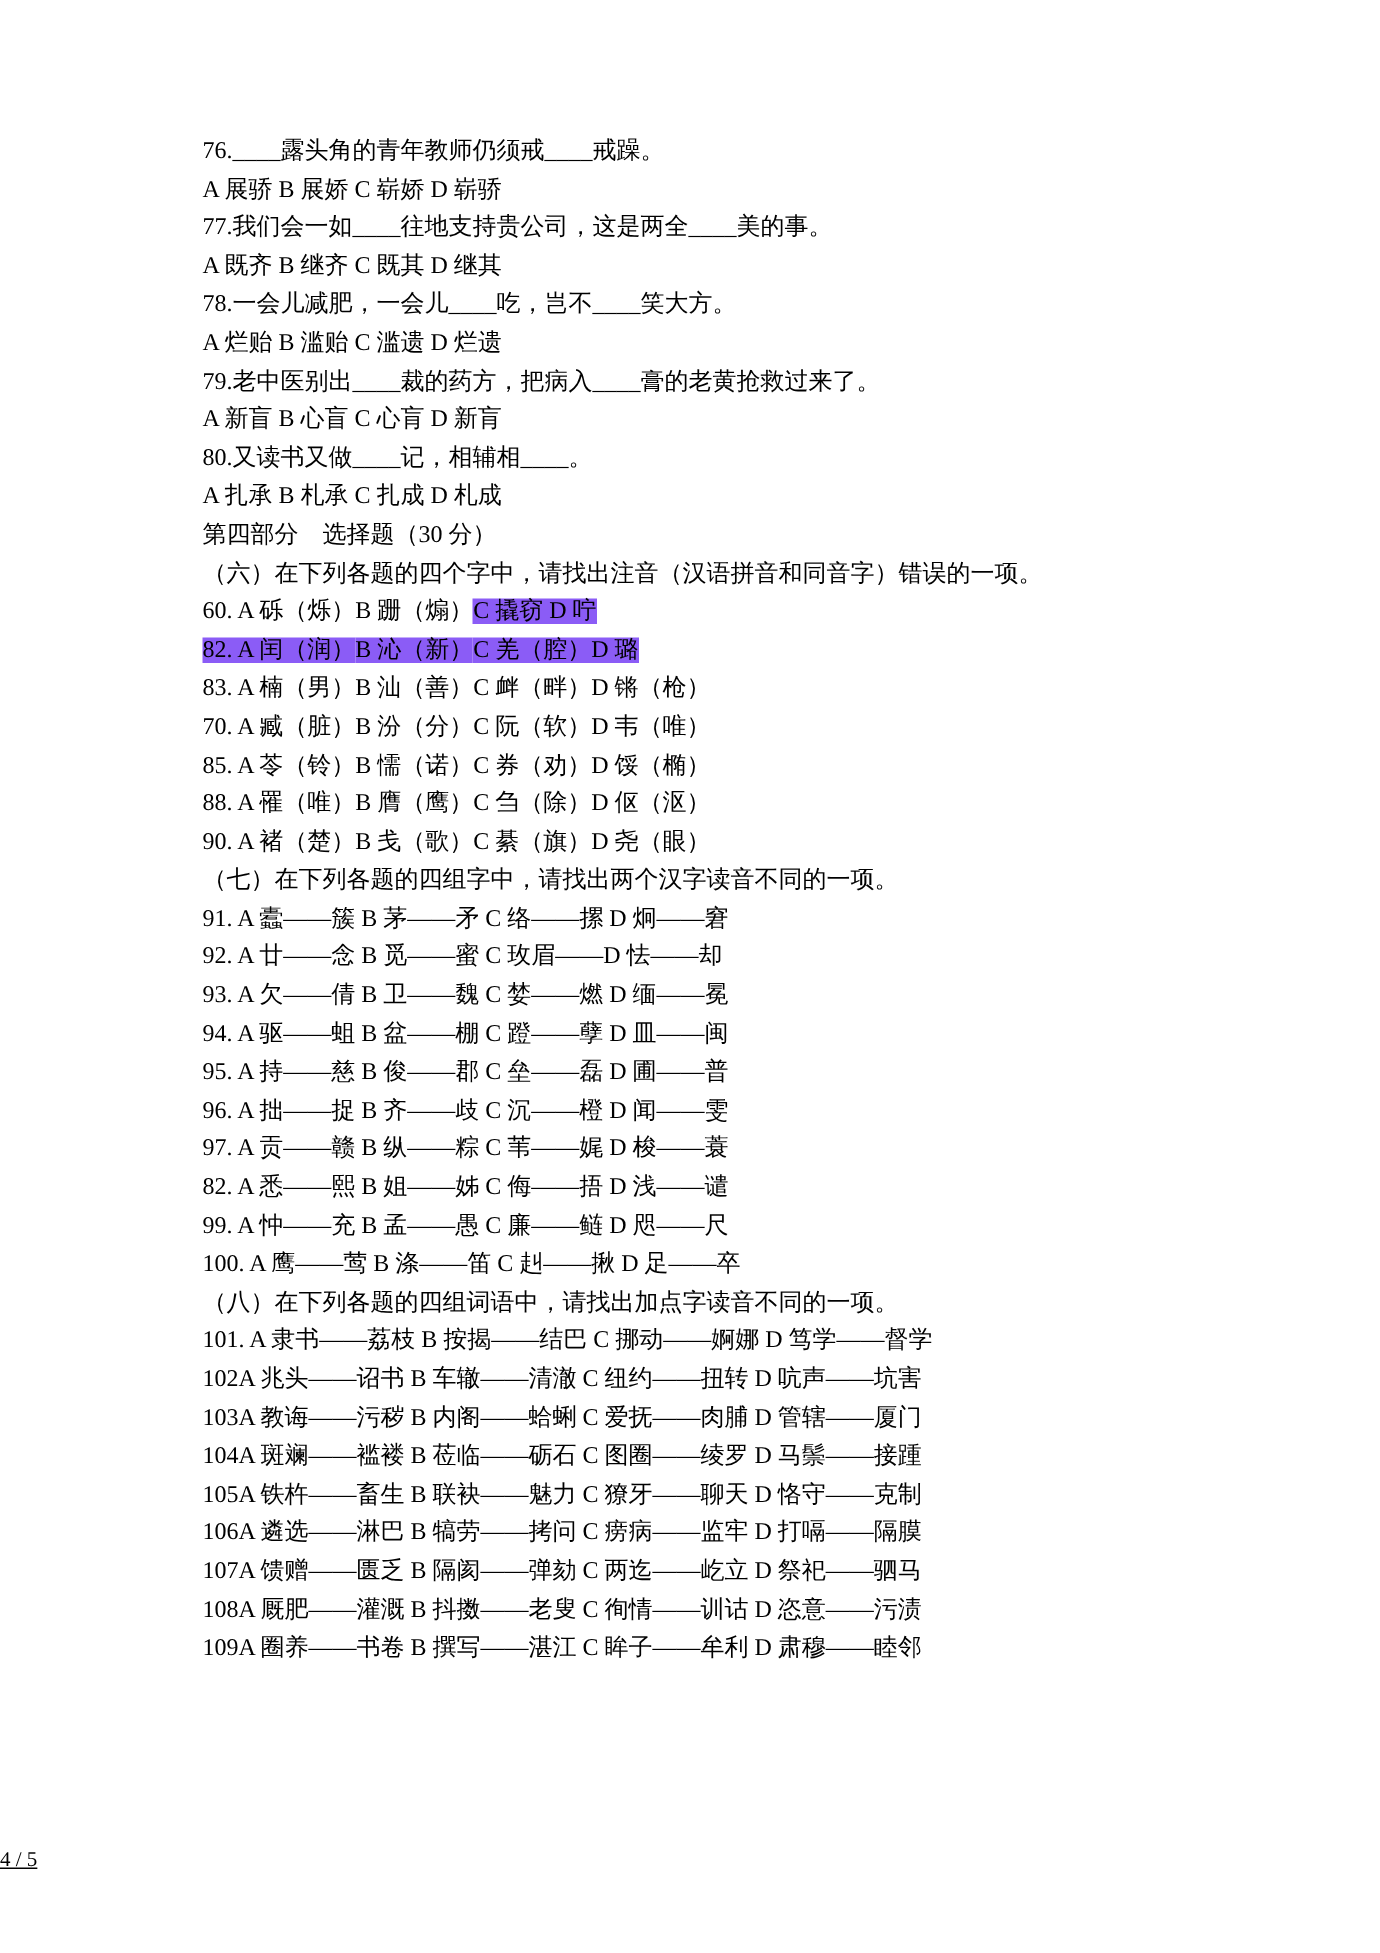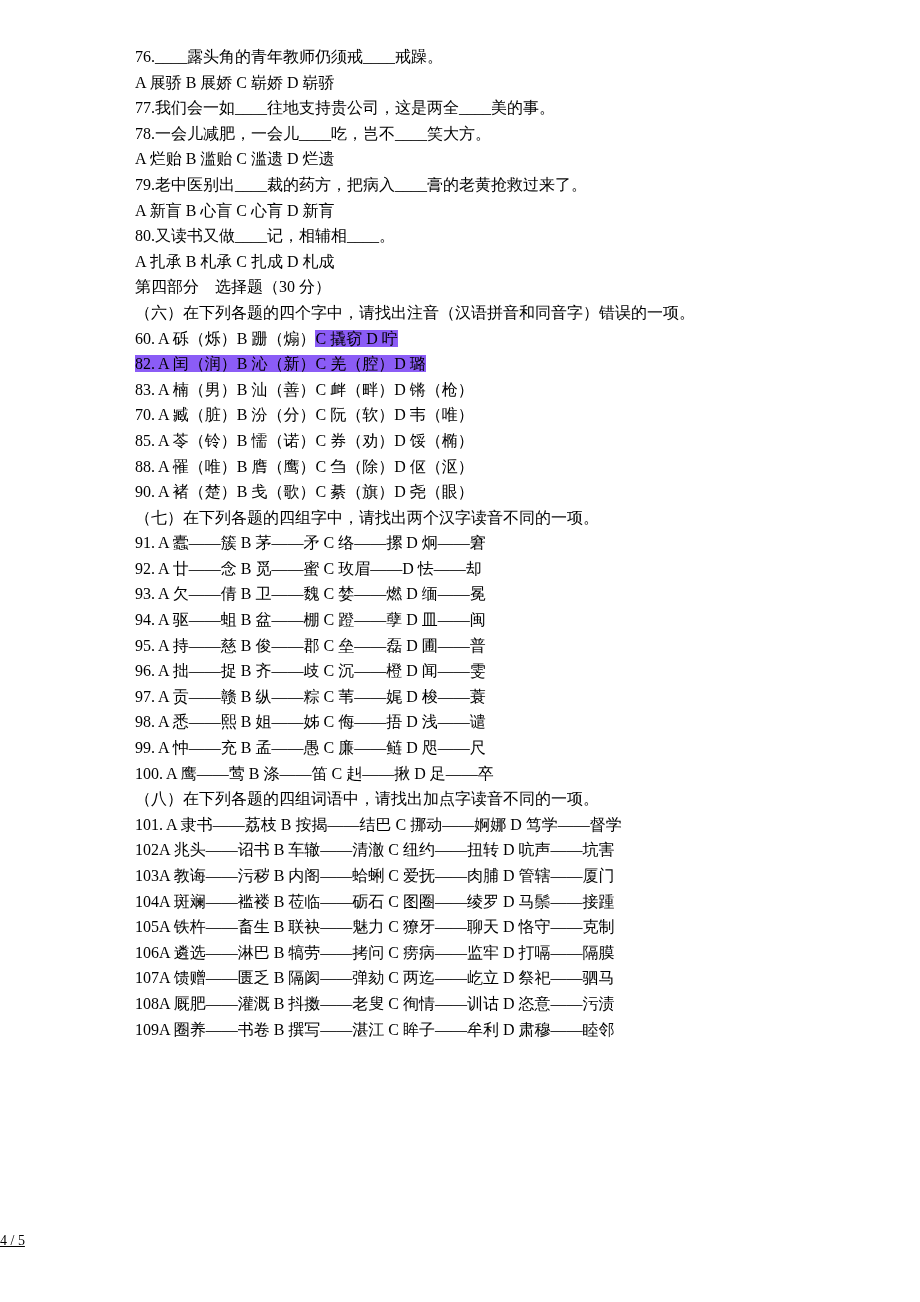--- a/index.html
+++ b/index.html
@@ -7,21 +7,21 @@
     padding: 0;
     background: #fff;
     font-family: "SimSun", "宋体", serif;
     font-size: 16px;
     color: #000;
     line-height: 1.6;
   }
   .page {
     width: 920px;
     min-height: 1302px;
-    padding: 44px 135px 60px 135px;
+    padding: 88px 135px 60px 135px;
     box-sizing: border-box;
     position: relative;
   }
   .line {
     margin: 0;
     white-space: normal;
   }
   .hl {
     background-color: #8b5cf6;
   }
@@ -35,20 +35,21 @@
   }
 </style>
 </head>
 <body>
 
 <div class="page">
   <div id="content">
       <p class="line"><span>76.____露头角的青年教师仍须戒____戒躁。</span></p>
       <p class="line"><span>A 展骄 B 展娇 C 崭娇 D 崭骄</span></p>
       <p class="line"><span>77.我们会一如____往地支持贵公司，这是两全____美的事。</span></p>
+      <p class="line"><span>A 既齐 B 继齐 C 既其 D 继其</span></p>
       <p class="line"><span>78.一会儿减肥，一会儿____吃，岂不____笑大方。</span></p>
       <p class="line"><span>A 烂贻 B 滥贻 C 滥遗 D 烂遗</span></p>
       <p class="line"><span>79.老中医别出____裁的药方，把病入____膏的老黄抢救过来了。</span></p>
       <p class="line"><span>A 新盲 B 心盲 C 心肓 D 新肓</span></p>
       <p class="line"><span>80.又读书又做____记，相辅相____。</span></p>
       <p class="line"><span>A 扎承 B 札承 C 扎成 D 札成</span></p>
       <p class="line"><span> </span></p>
       <p class="line"><span>第四部分　选择题（30 分）</span></p>
       <p class="line"><span>（六）在下列各题的四个字中，请找出注音（汉语拼音和同音字）错误的一项。</span></p>
       <p class="line"><span>60. A 砾（烁）B 跚（煽）</span><span class="hl">C 撬窃 D 咛</span></p>
@@ -59,21 +60,21 @@
       <p class="line"><span>88. A 罹（唯）B 膺（鹰）C 刍（除）D 伛（沤）</span></p>
       <p class="line"><span>90. A 褚（楚）B 戋（歌）C 綦（旗）D 尧（眼）</span></p>
       <p class="line"><span>（七）在下列各题的四组字中，请找出两个汉字读音不同的一项。</span></p>
       <p class="line"><span>91. A 蠹——簇 B 茅——矛 C 络——摞 D 炯——窘</span></p>
       <p class="line"><span>92. A 廿——念 B 觅——蜜 C 玫眉——D 怯——却</span></p>
       <p class="line"><span>93. A 欠——倩 B 卫——魏 C 婪——燃 D 缅——冕</span></p>
       <p class="line"><span>94. A 驱——蛆 B 盆——棚 C 蹬——孽 D 皿——闽</span></p>
       <p class="line"><span>95. A 持——慈 B 俊——郡 C 垒——磊 D 圃——普</span></p>
       <p class="line"><span>96. A 拙——捉 B 齐——歧 C 沉——橙 D 闻——雯</span></p>
       <p class="line"><span>97. A 贡——赣 B 纵——粽 C 苇——娓 D 梭——蓑</span></p>
-      <p class="line"><span>98. A 悉——熙 B 姐——姊 C 侮——捂 D 浅——谴</span></p>
+      <p class="line"><span>82. A 悉——熙 B 姐——姊 C 侮——捂 D 浅——谴</span></p>
       <p class="line"><span>99. A 忡——充 B 孟——愚 C 廉——鲢 D 咫——尺</span></p>
       <p class="line"><span>100. A 鹰——莺 B 涤——笛 C 赳——揪 D 足——卒</span></p>
       <p class="line"><span>（八）在下列各题的四组词语中，请找出加点字读音不同的一项。</span></p>
       <p class="line"><span>101. A 隶书——荔枝 B 按揭——结巴 C 挪动——婀娜 D 笃学——督学</span></p>
       <p class="line"><span>102A 兆头——诏书 B 车辙——清澈 C 纽约——扭转 D 吭声——坑害</span></p>
       <p class="line"><span>103A 教诲——污秽 B 内阁——蛤蜊 C 爱抚——肉脯 D 管辖——厦门</span></p>
       <p class="line"><span>104A 斑斓——褴褛 B 莅临——砺石 C 图圈——绫罗 D 马鬃——接踵</span></p>
       <p class="line"><span>105A 铁杵——畜生 B 联袂——魅力 C 獠牙——聊天 D 恪守——克制</span></p>
       <p class="line"><span>106A 遴选——淋巴 B 犒劳——拷问 C 痨病——监牢 D 打嗝——隔膜</span></p>
       <p class="line"><span>107A 馈赠——匮乏 B 隔阂——弹劾 C 两迄——屹立 D 祭祀——驷马</span></p>

